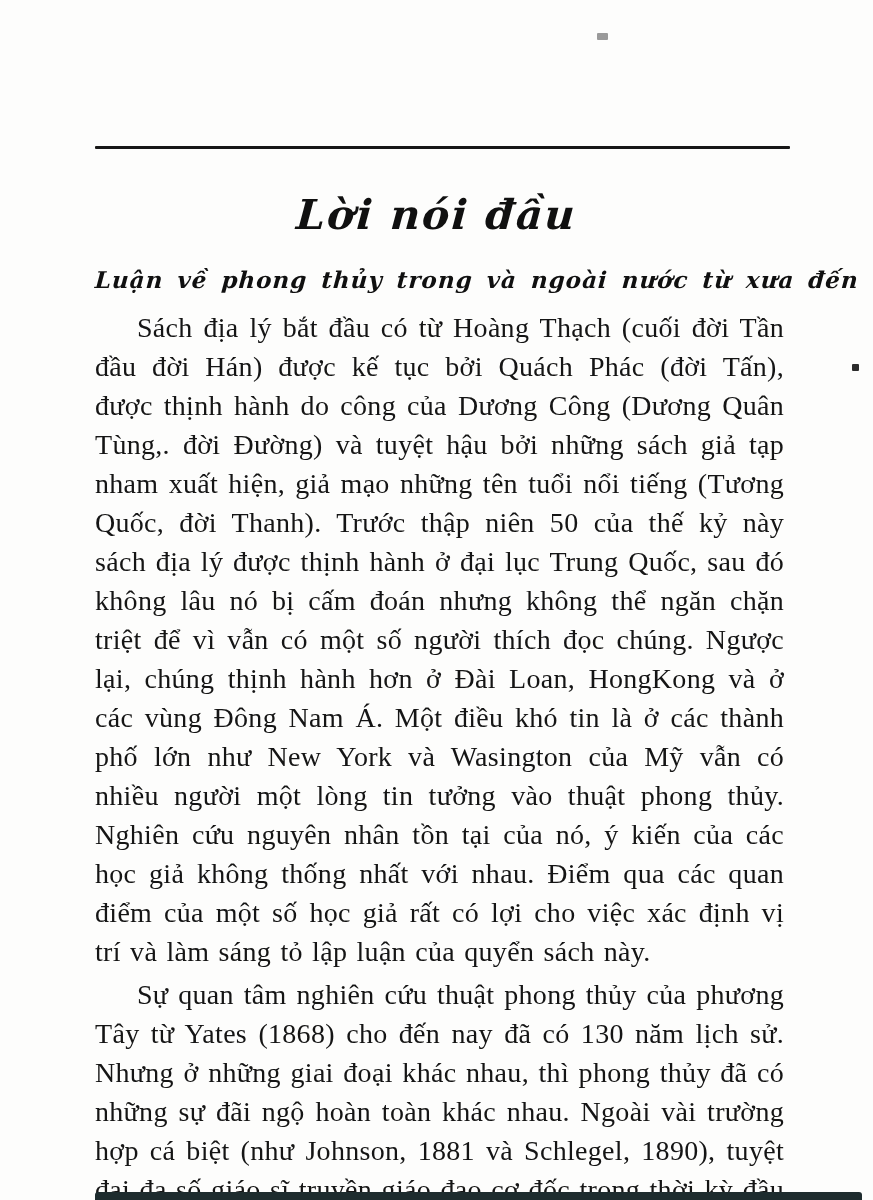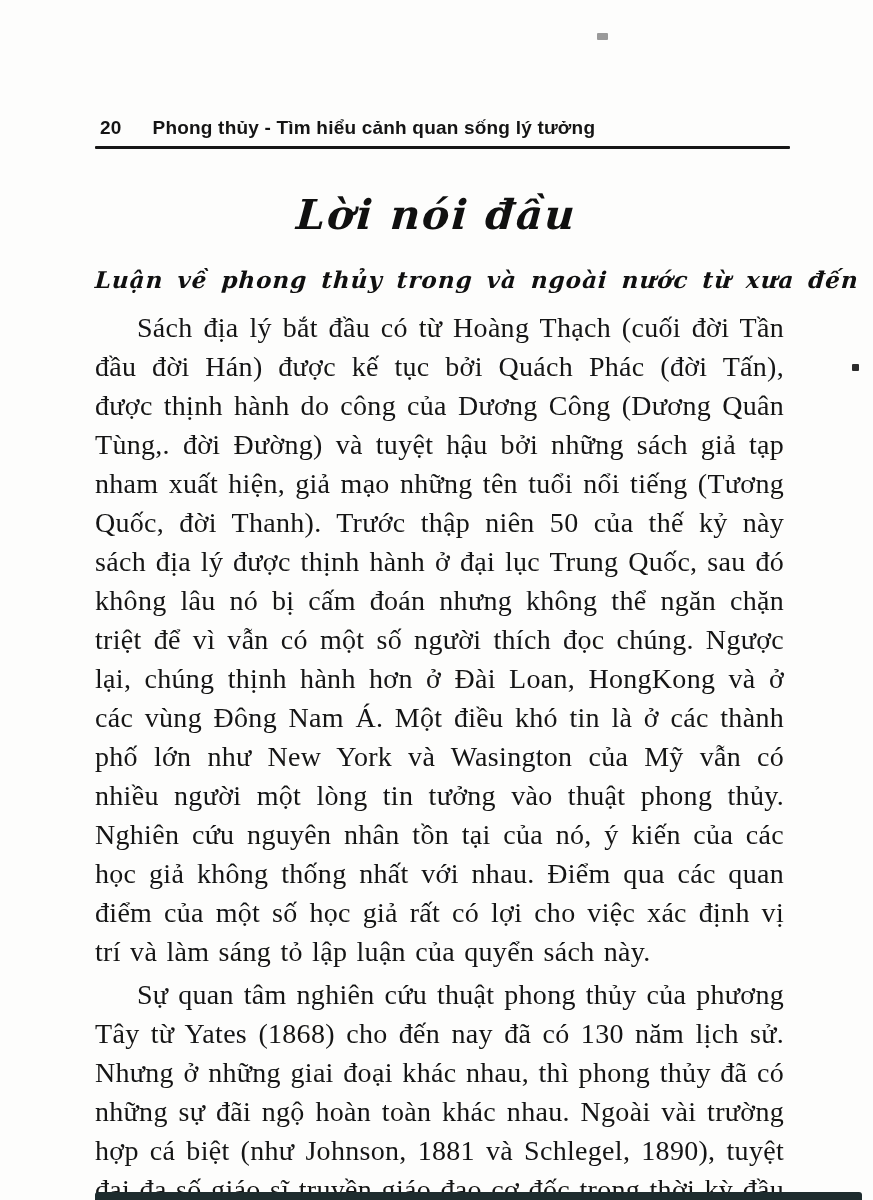--- a/index.html
+++ b/index.html
@@ -117,24 +117,20 @@
     border-radius: 3px 3px 0 0;
   }
 </style>
 </head>
 <body>
 
 <div class="page">
 
   <span class="speck-top"></span>
 
-  <div class="header">
-    <span>20</span>
-    <span>Phong thủy - Tìm hiểu cảnh quan sống lý tưởng</span>
-  </div>
   <div class="header-rule"></div>
 
   <div class="title">Lời nói đầu</div>
 
   <div class="subtitle">Luận về phong thủy trong và ngoài nước từ xưa đến nay</div>
 
   <span class="speck-right"></span>
 
   <div class="body-text">
     <p>Sách địa lý bắt đầu có từ Hoàng Thạch (cuối đời Tần đầu đời Hán) được kế tục bởi Quách Phác (đời Tấn), được thịnh hành do công của Dương Công (Dương Quân Tùng,. đời Đường) và tuyệt hậu bởi những sách giả tạp nham xuất hiện, giả mạo những tên tuổi nổi tiếng (Tương Quốc, đời Thanh). Trước thập niên 50 của thế kỷ này sách địa lý được thịnh hành ở đại lục Trung Quốc, sau đó không lâu nó bị cấm đoán nhưng không thể ngăn chặn triệt để vì vẫn có một số người thích đọc chúng. Ngược lại, chúng thịnh hành hơn ở Đài Loan, HongKong và ở các vùng Đông Nam Á. Một điều khó tin là ở các thành phố lớn như New York và Wasington của Mỹ vẫn có nhiều người một lòng tin tưởng vào thuật phong thủy. Nghiên cứu nguyên nhân tồn tại của nó, ý kiến của các học giả không thống nhất với nhau. Điểm qua các quan điểm của một số học giả rất có lợi cho việc xác định vị trí và làm sáng tỏ lập luận của quyển sách này.</p>

